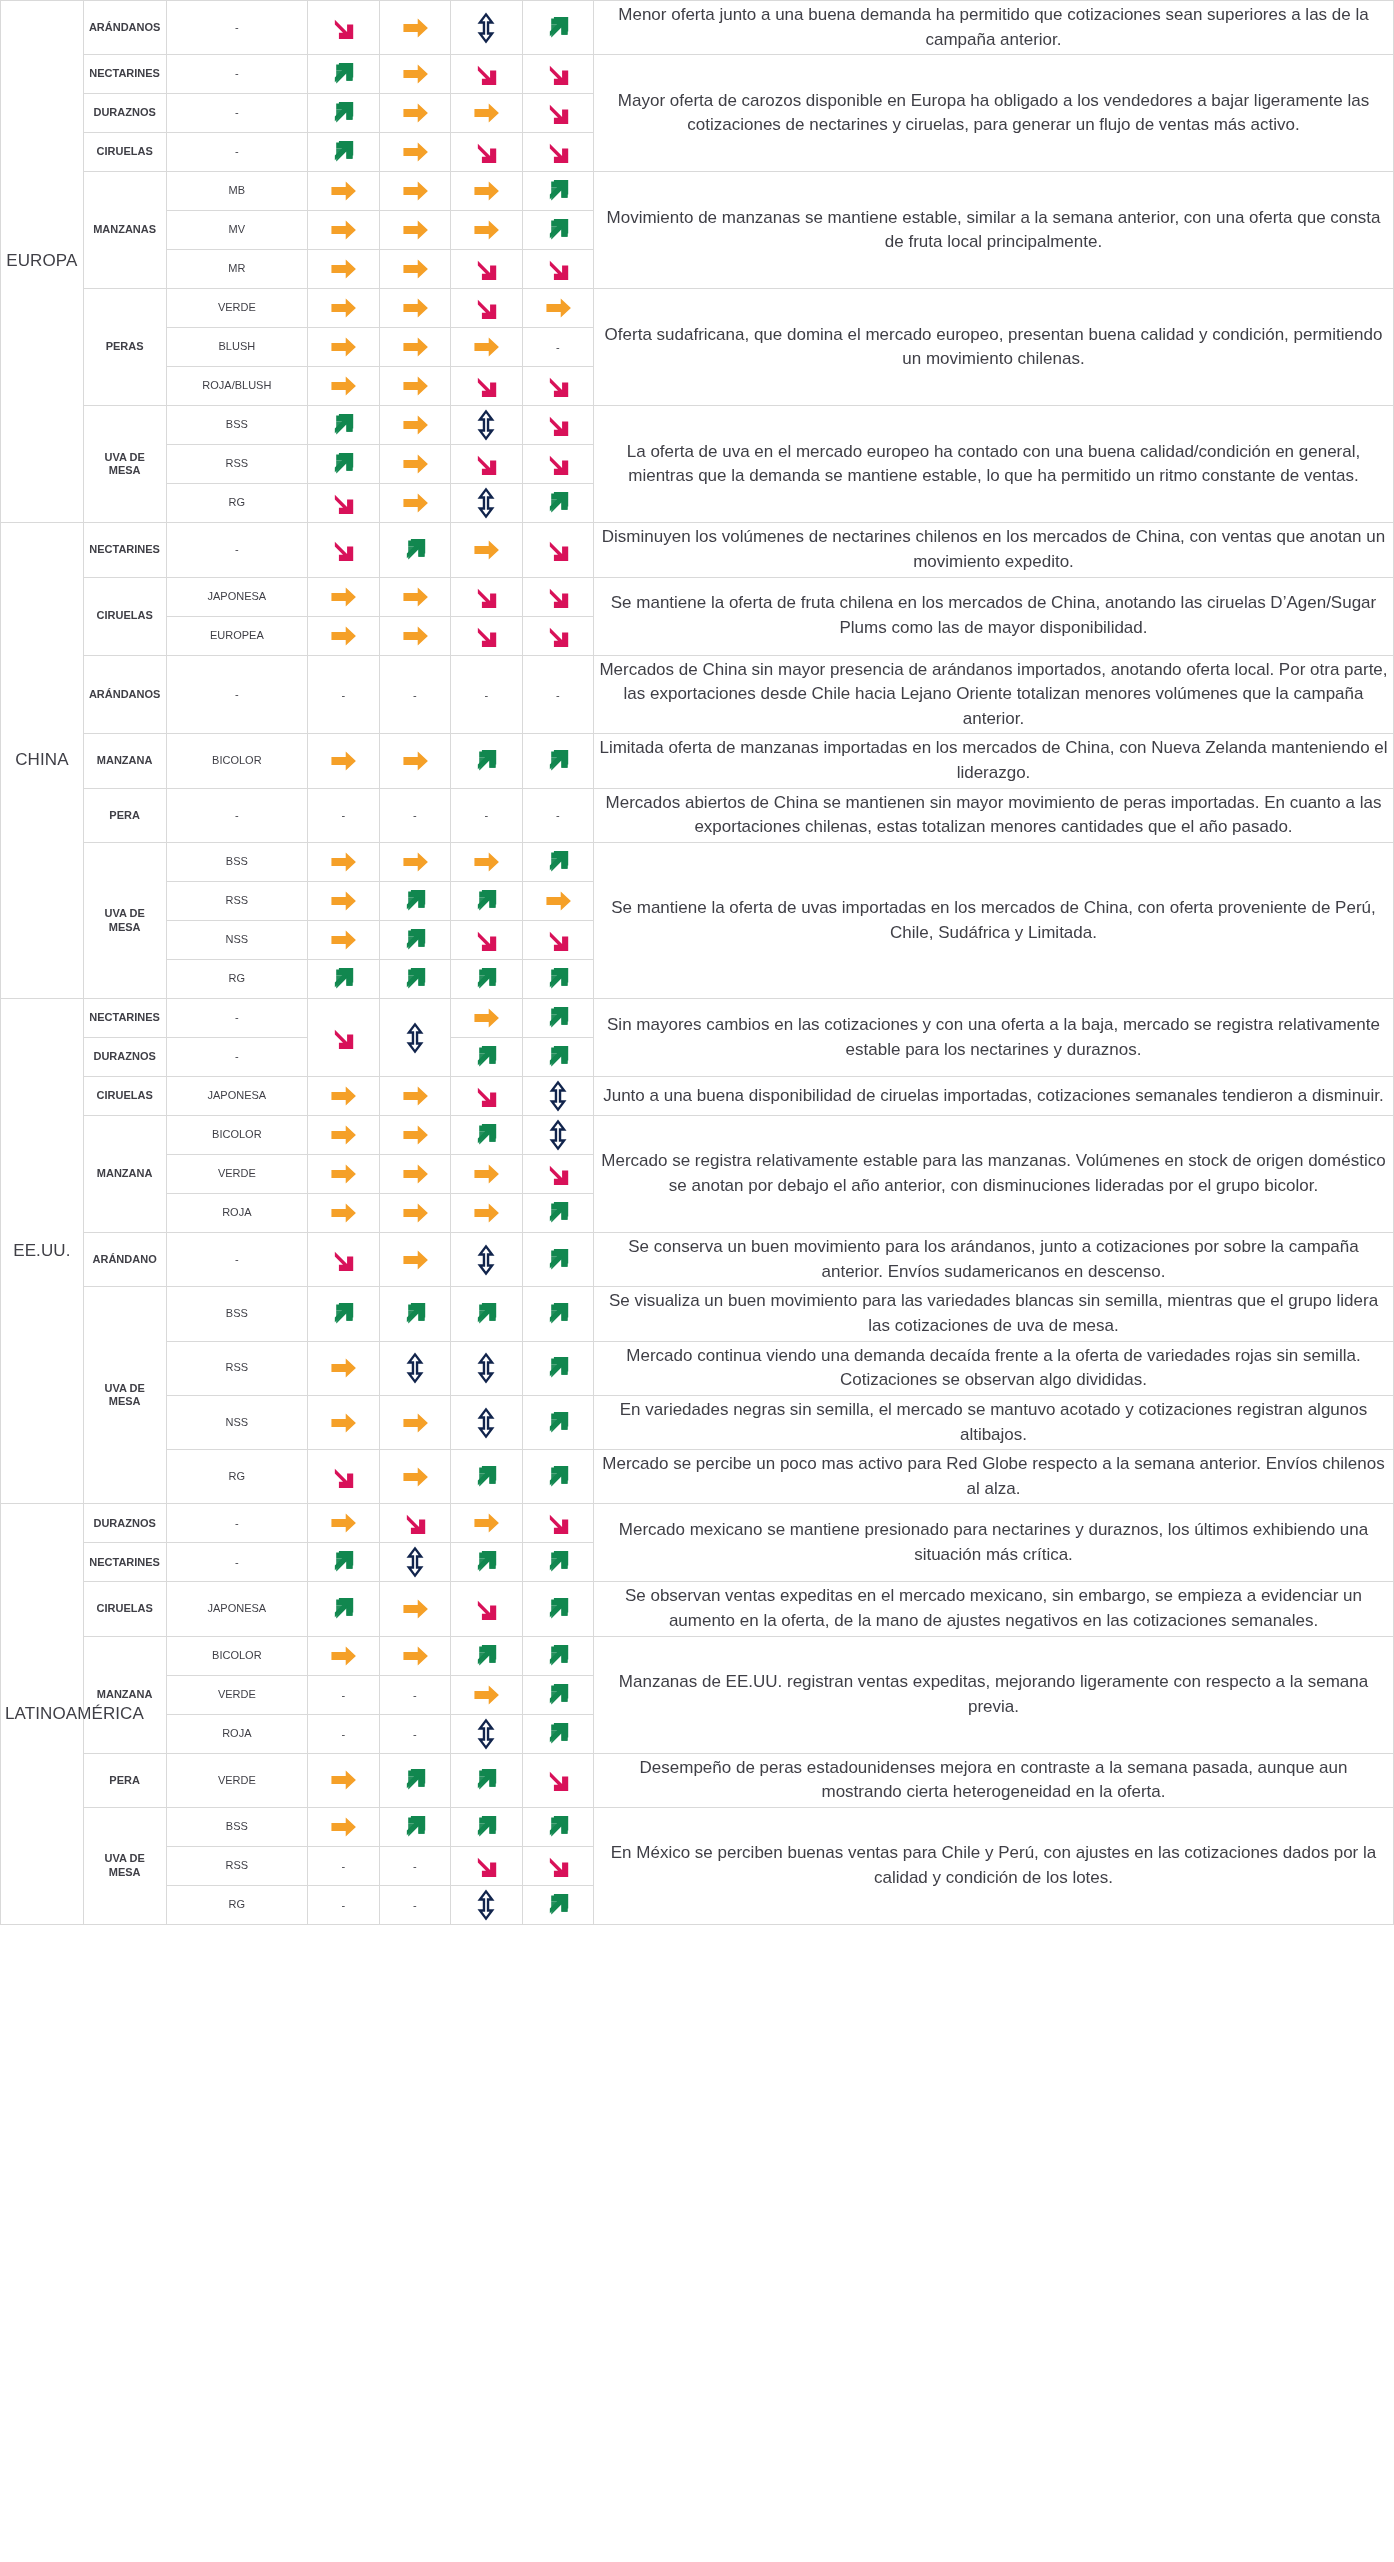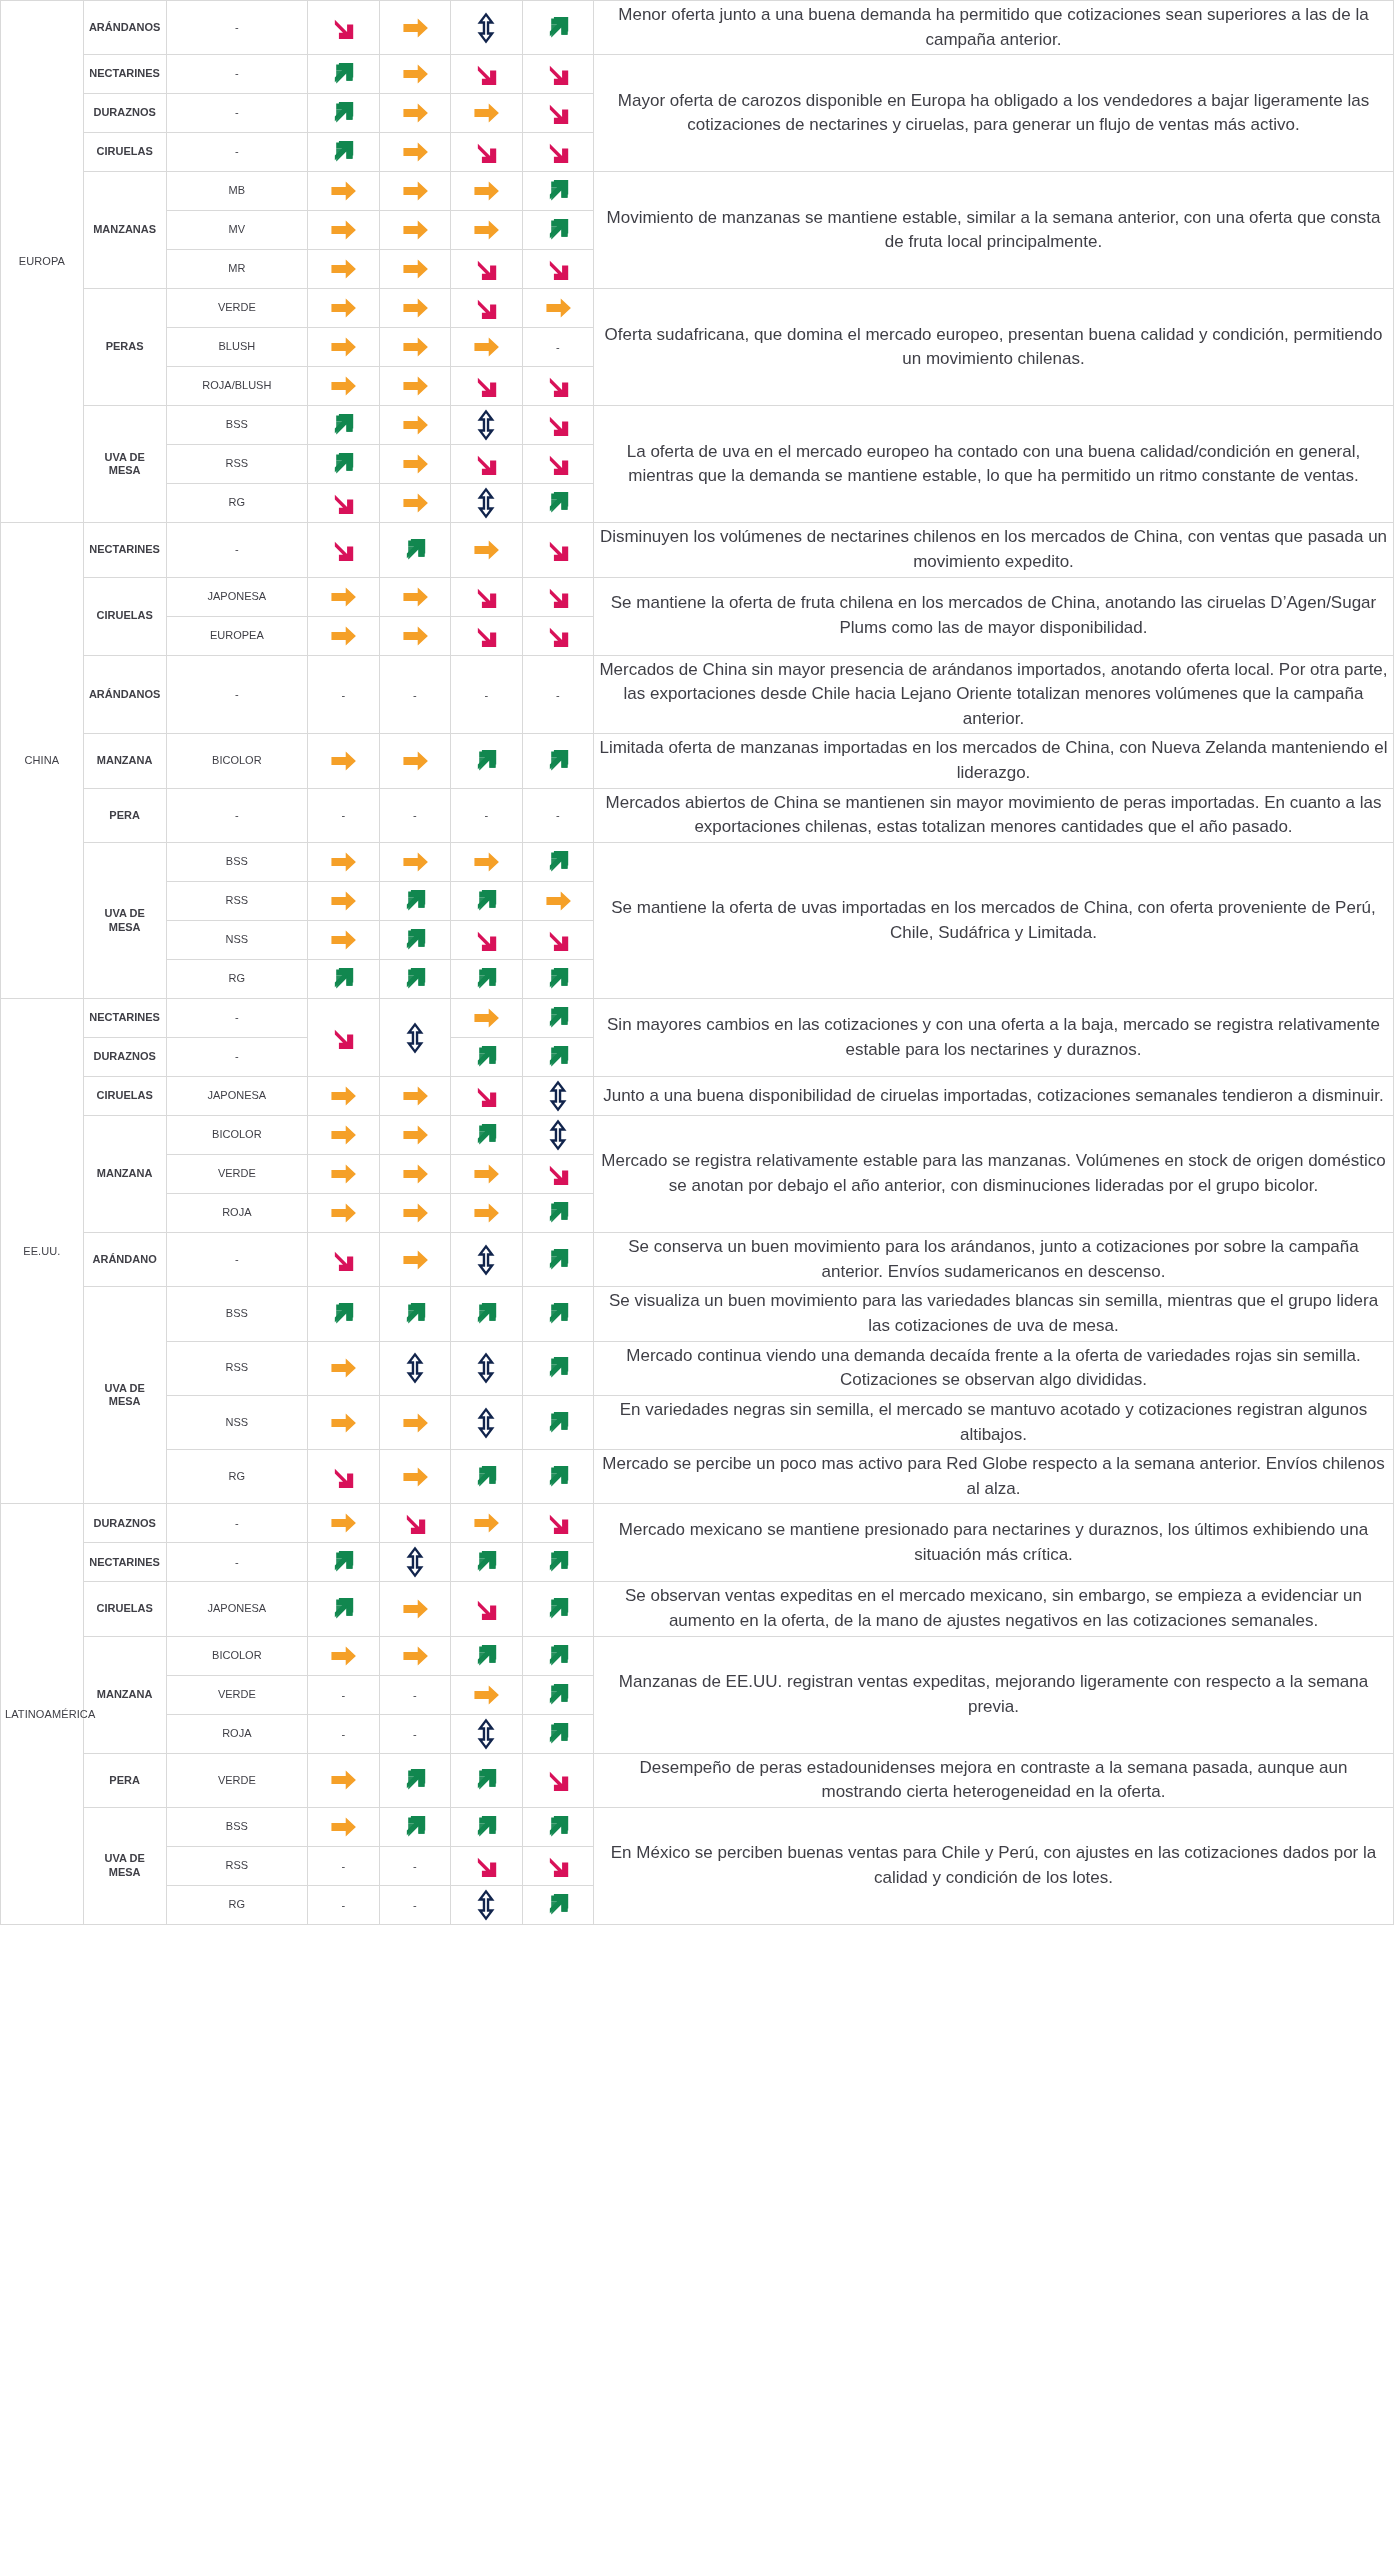--- a/index.html
+++ b/index.html
@@ -20,21 +20,21 @@
     padding:2px 4px;
     background:#ffffff;
   }
   .col-region{width:66px;}
   .col-product{width:66px;}
   .col-variety{width:113px;}
   .col-arrow{width:57px;}
   .col-comment{width:638px;}
 
   td.region-cell{
-    font-size:11px;
+    font-size:17px;
     color:#3f3f46;
     letter-spacing:.1px;
     line-height:1.2;
   }
   td.product-cell{
     font-size:11px;
     color:#3f3f46;
     line-height:1.25;
     font-weight:bold;
   }
@@ -312,21 +312,21 @@
               <path d="M30 78 L60 48 L60 70 L78 70 L78 22 L30 22 L30 40 L52 40 Z" fill="#11874F"></path>
               <path d="M30 78 L60 48 L60 70 L78 70 L78 22 L52 22 L52 40 L30 40 Z" fill="#11874F" opacity="0.92"></path>
               <path d="M26 74 L62 38 L62 60 L80 60 L80 18 L38 18 L38 36 L50 36 L26 60 Z" fill="#11874F"></path>
             </svg></td>
           <td class="arrow-cell"><svg class="arrow-svg" width="34" height="34" viewBox="0 0 100 100" aria-hidden="true">
               <path d="M16 38 L58 38 L58 22 L88 50 L58 78 L58 62 L16 62 Z" fill="#F5A028"></path>
             </svg></td>
           <td class="arrow-cell"><svg class="arrow-svg" width="34" height="34" viewBox="0 0 100 100" aria-hidden="true">
               <path d="M26 26 L62 62 L62 40 L80 40 L80 82 L38 82 L38 64 L50 64 L26 40 Z" fill="#D81159"></path>
             </svg></td>
-          <td class="comment-cell">Disminuyen los volúmenes de nectarines chilenos en los mercados de China, con ventas que pasada un movimiento expedito.</td>
+          <td class="comment-cell">Disminuyen los volúmenes de nectarines chilenos en los mercados de China, con ventas que anotan un movimiento expedito.</td>
         </tr>
         <tr>
           <td class="product-cell" rowspan="2">CIRUELAS</td>
           <td class="variety-cell">JAPONESA</td>
           <td class="arrow-cell"><svg class="arrow-svg" width="34" height="34" viewBox="0 0 100 100" aria-hidden="true">
               <path d="M16 38 L58 38 L58 22 L88 50 L58 78 L58 62 L16 62 Z" fill="#F5A028"></path>
             </svg></td>
           <td class="arrow-cell"><svg class="arrow-svg" width="34" height="34" viewBox="0 0 100 100" aria-hidden="true">
               <path d="M16 38 L58 38 L58 22 L88 50 L58 78 L58 62 L16 62 Z" fill="#F5A028"></path>
             </svg></td>

